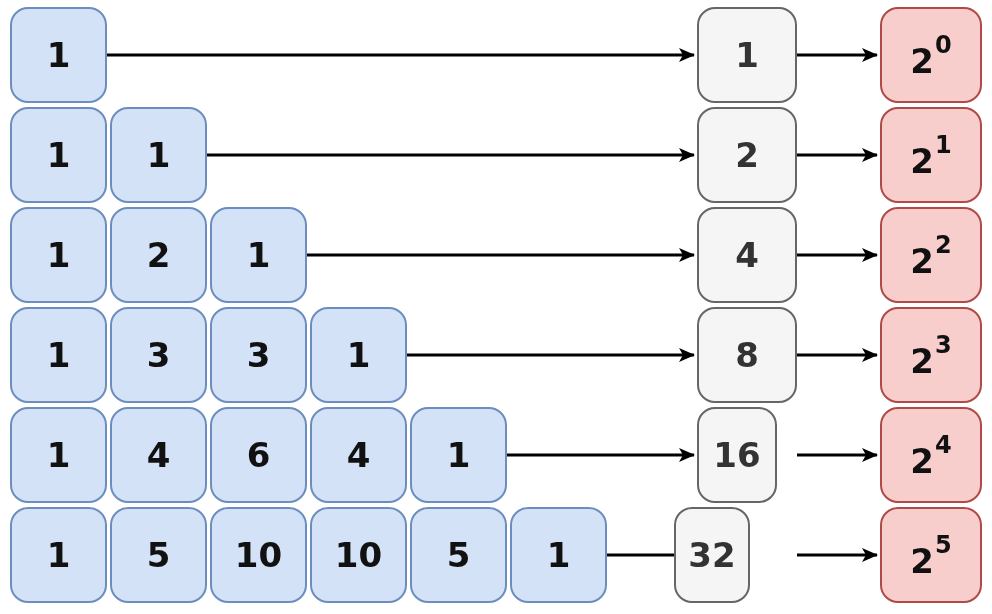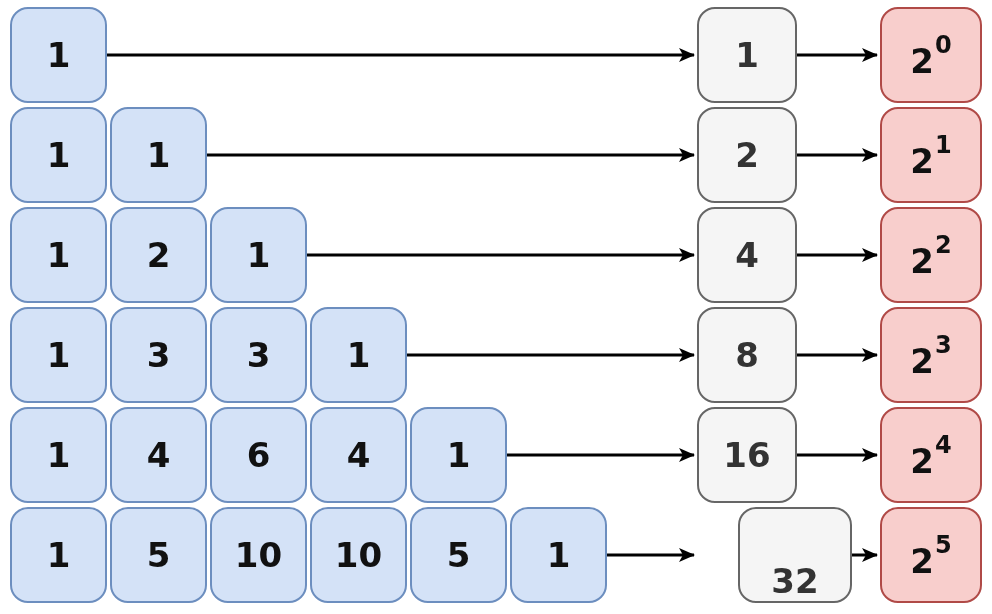--- a/index.html
+++ b/index.html
@@ -160,24 +160,24 @@
       </div>
       <div class="box sum-box" style="left: 697px; top: 107px; width: 100px; height: 96px;">
         <span>2</span>
       </div>
       <div class="box sum-box" style="left: 697px; top: 207px; width: 100px; height: 96px;">
         <span>4</span>
       </div>
       <div class="box sum-box" style="left: 697px; top: 307px; width: 100px; height: 96px;">
         <span>8</span>
       </div>
-      <div class="box sum-box" style="left: 697px; top: 407px; width: 100px; height: 96px;">
+      <div class="box sum-box" style="left: 697px; top: 407px; width: 80px; height: 96px;">
         <span>16</span>
       </div>
-      <div class="box sum-box" style="left: 738px; top: 507px; width: 114px; height: 96px; align-items: flex-end;">
+      <div class="box sum-box" style="left: 674px; top: 507px; width: 76px; height: 96px;">
         <span>32</span>
       </div>
     </div>
   <div id="powers-layer">
       <div class="box pow-box" style="left: 880px; top: 7px; width: 102px; height: 96px;">
         <span class="pow-base">2</span>
         <span class="pow-exp">0</span>
       </div>
       <div class="box pow-box" style="left: 880px; top: 107px; width: 102px; height: 96px;">
         <span class="pow-base">2</span>

